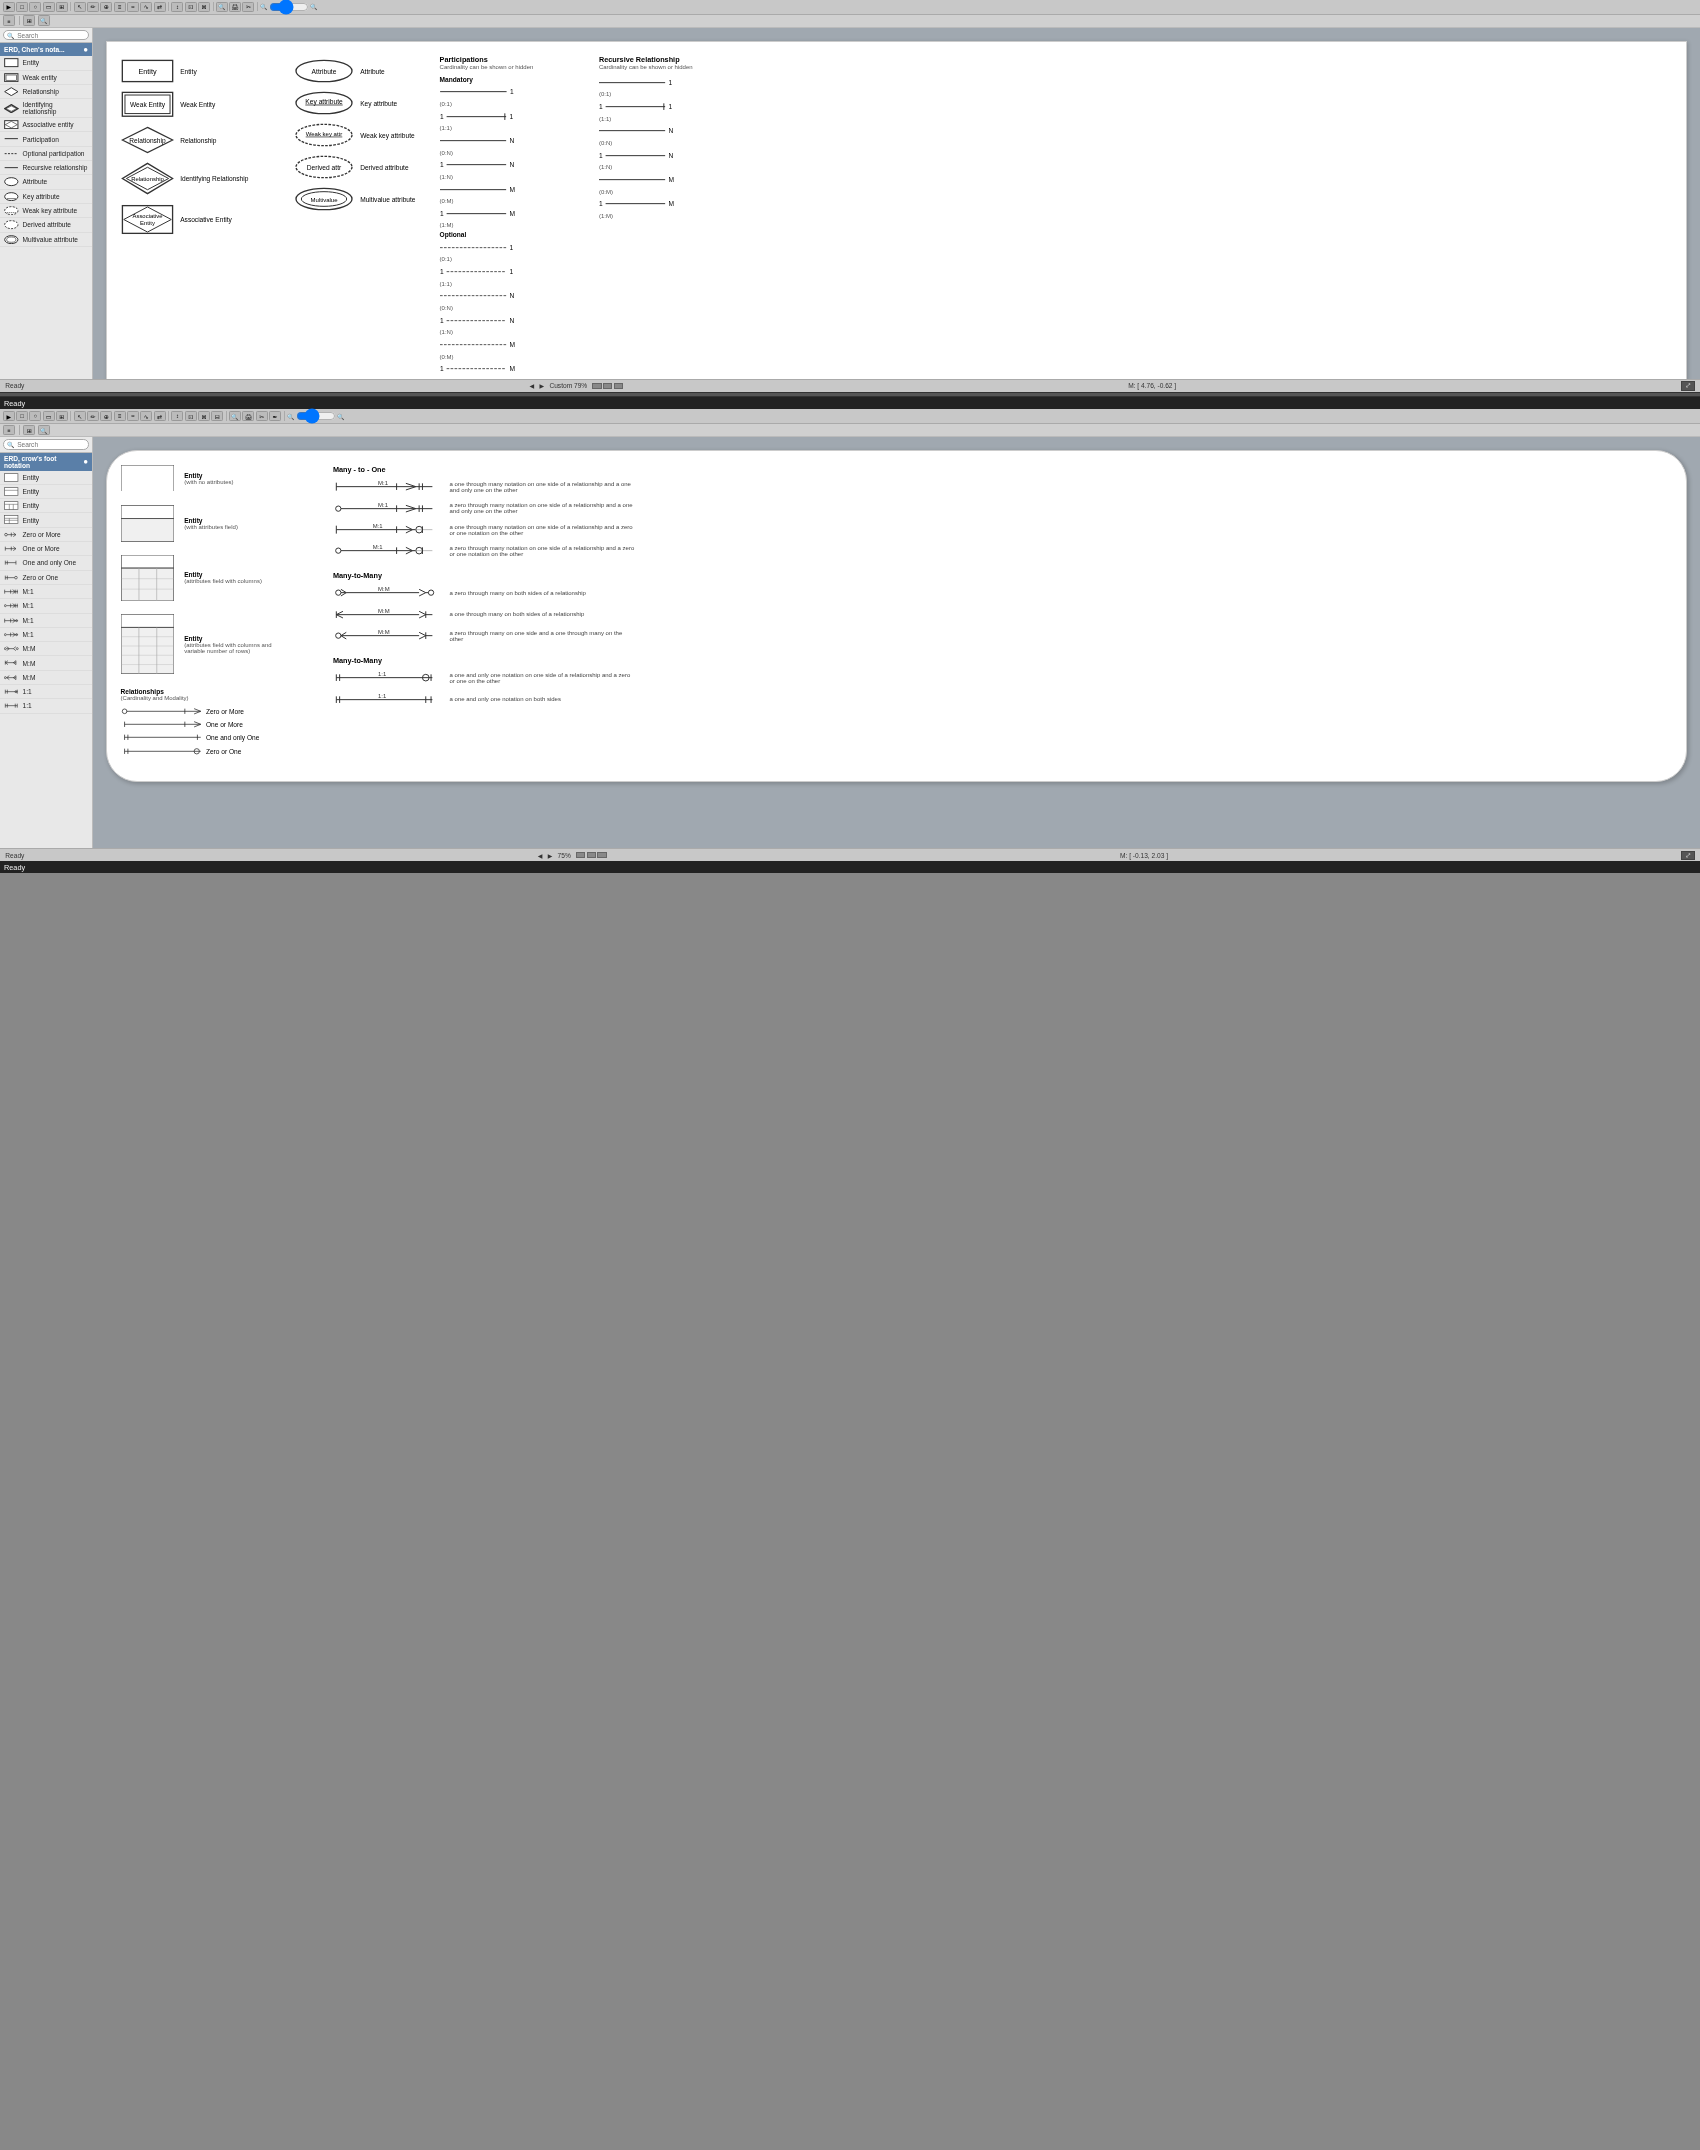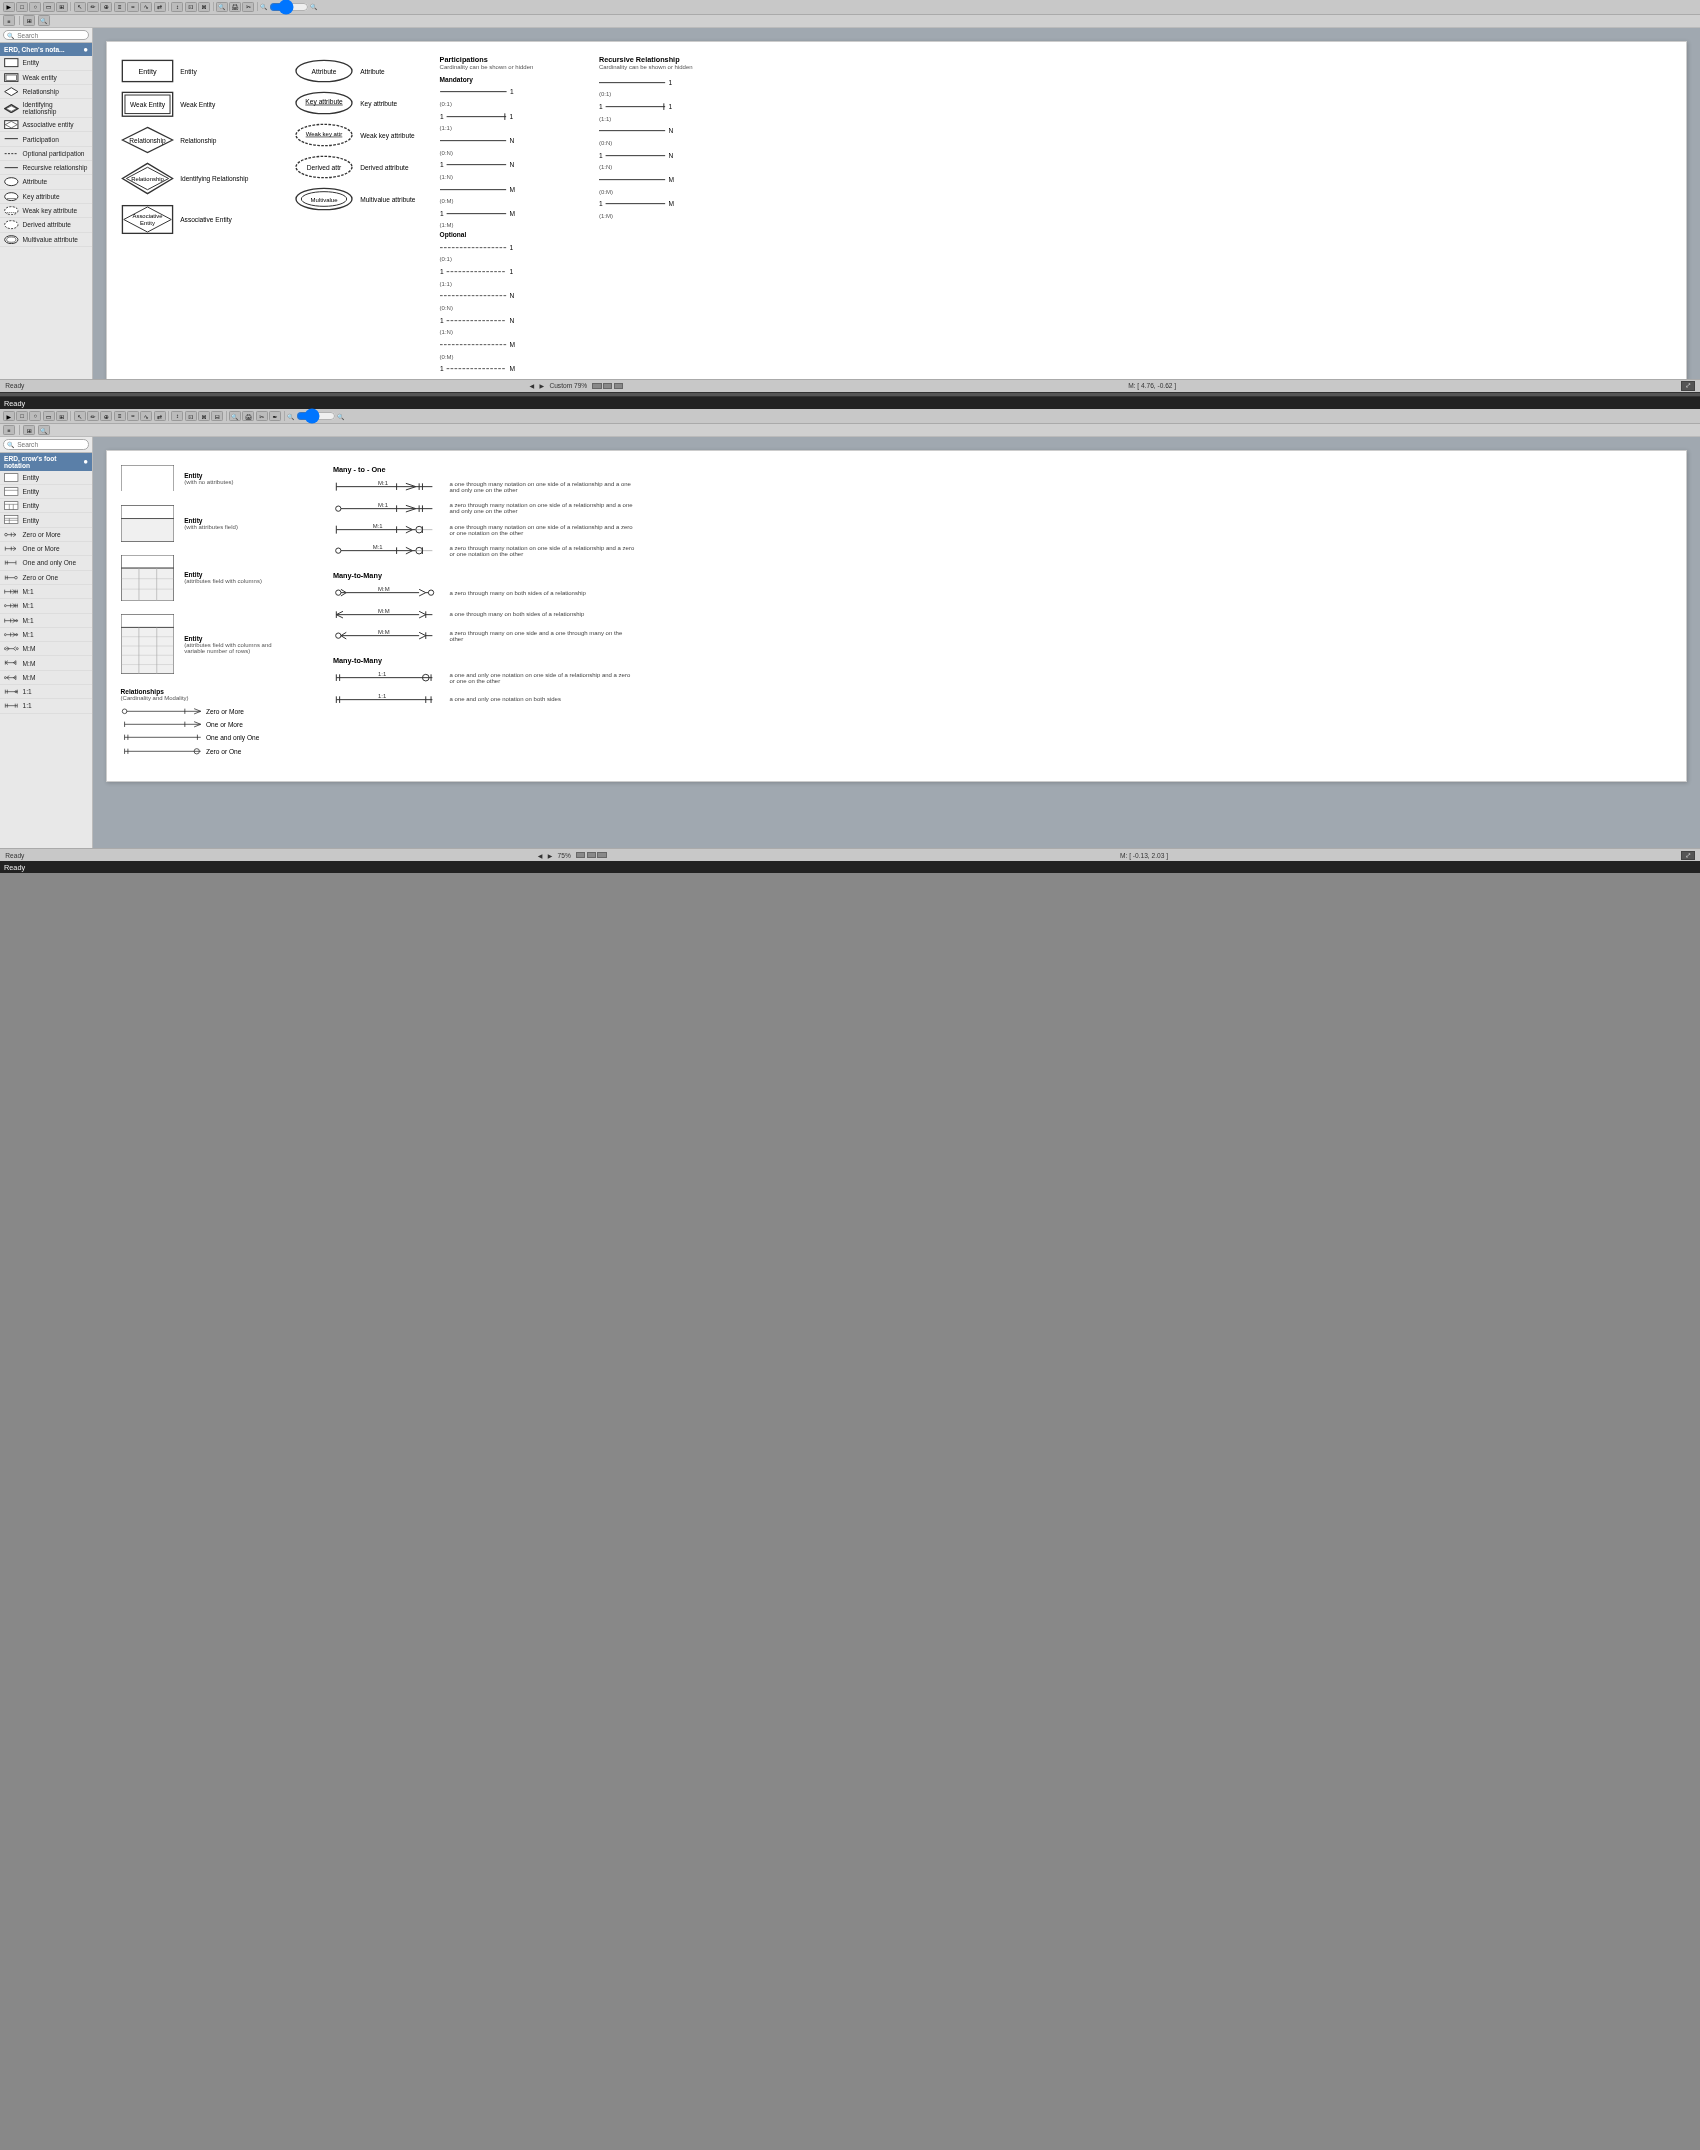--- a/index.html
+++ b/index.html
@@ -690,21 +690,21 @@
           <line x1="5" y1="2" x2="5" y2="8" stroke="#333" stroke-width="1"></line>
           <line x1="2" y1="5" x2="20" y2="5" stroke="#333" stroke-width="1"></line>
           <line x1="17" y1="2" x2="17" y2="8" stroke="#333" stroke-width="1"></line>
           <line x1="20" y1="2" x2="20" y2="8" stroke="#333" stroke-width="1"></line>
         </svg>
         <span class="sidebar-label">1:1</span>
       </div>
     </div>
 
     <div class="cf-canvas">
-      <div class="cf-inner" style="font-size:6.6px;">
+      <div class="cf-inner" style="font-size:6.6px;border-radius:31px;">
         <div style="display:grid; grid-template-columns: 199px 1fr; gap:13.3px;">
 
           <div>
 
             <div style="margin-bottom:13.3px; display:flex; align-items:center; gap:10.6px;">
               <svg width="53" height="26.6" viewBox="0 0 80 40">
                   <rect x="0" y="0" width="80" height="40" fill="white" stroke="#555" stroke-width="1.5"></rect>
                 </svg>
               <div>
                 <div style="font-size:6.6px; font-weight:bold;">Entity</div>

